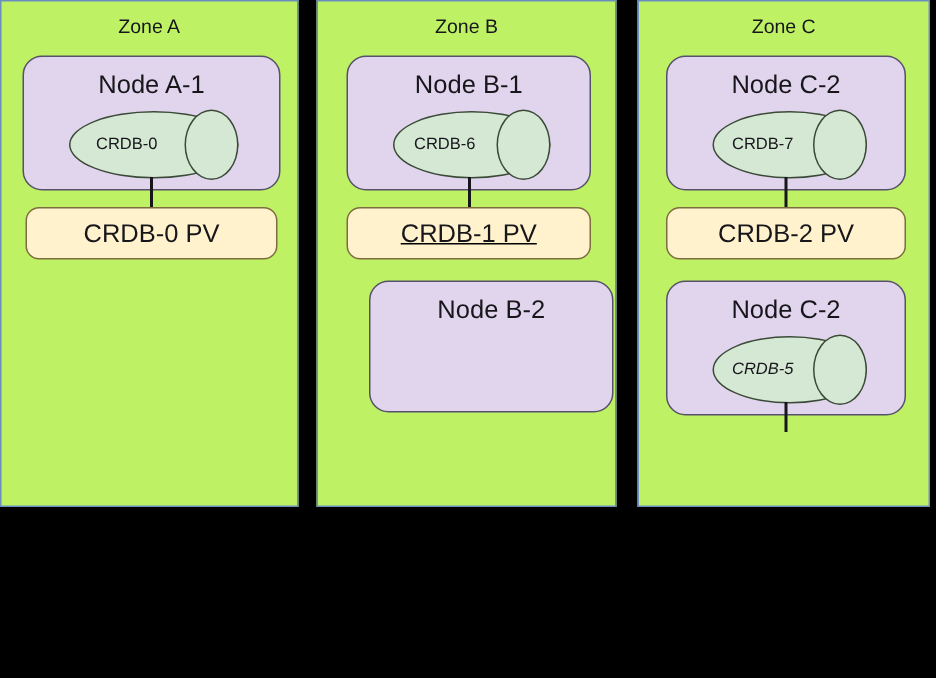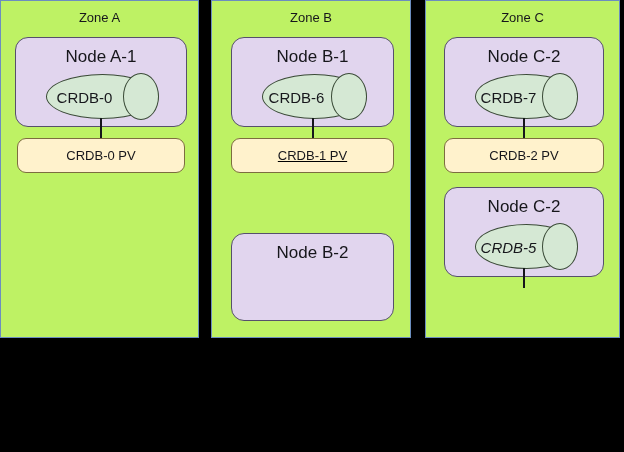--- a/index.html
+++ b/index.html
@@ -84,38 +84,38 @@
     border-radius: 50%;
     background: #d5e8d4;
   }
   .cyl-label {
     position: absolute;
     left: 0;
     top: 50%;
     width: calc(100% - 36px);
     transform: translateY(-50%);
     text-align: center;
-    font-size: 15px;
+    font-size: 11px;
     color: #16161b;
     line-height: 11px;
     white-space: nowrap;
   }
 
   
   .pv {
     position: absolute;
     background: #fff2cc;
     border: 1px solid #7d6d3f;
     border-radius: 9px;
     display: flex;
     align-items: center;
     justify-content: center;
   }
   .pv-label {
-    font-size: 13px;
+    font-size: 17px;
     color: #16161b;
     line-height: 16px;
     white-space: nowrap;
   }
 
   
   .connector {
     position: absolute;
     width: 2px;
     background: #16161b;
@@ -158,21 +158,21 @@
         <div class="cyl-label">CRDB-6</div>
       </div>
     </div>
 
     <div class="connector" style="left:100px; top:117px; height:20px;"></div>
 
     <div class="pv" style="left:19px; top:137px; width:163px; height:35px;text-decoration:underline;">
       <span class="pv-label">CRDB-1 PV</span>
     </div>
 
-    <div class="node" style="left:19px; top:186px; width:163px; height:88px;margin-top:46px;">
+    <div class="node" style="left:34px; top:186px; width:163px; height:88px;">
       <div class="node-title">Node B-2</div>
     </div>
   </div>
 
   <div class="zone" style="left:425px; top:0px; width:195px; height:338px;">
     <div class="zone-title">Zone C</div>
 
     <div class="node" style="left:18px; top:36px; width:160px; height:90px;">
       <div class="node-title">Node C-2</div>
 

